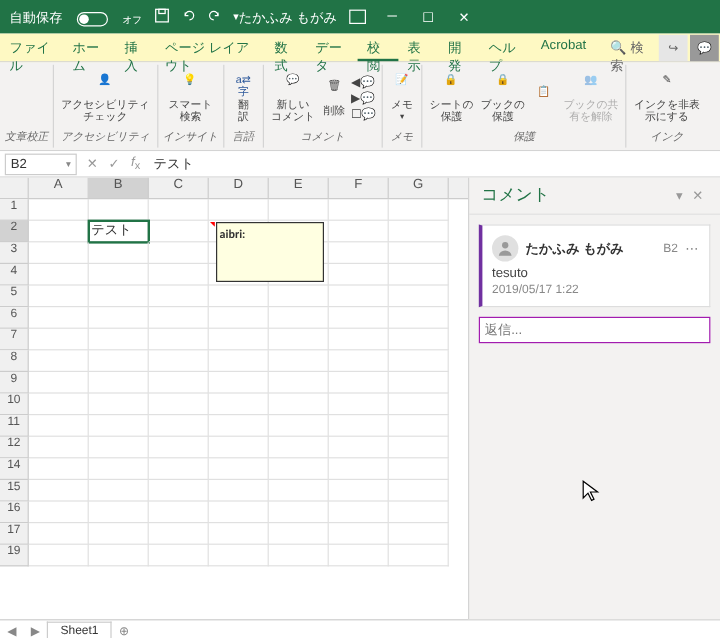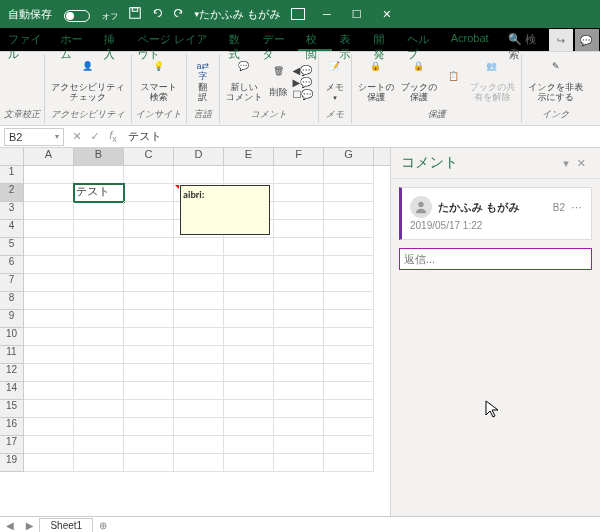--- a/index.html
+++ b/index.html
@@ -7,21 +7,21 @@
 .titlebar { height: 28px; background: #217346; color: #fff; display: flex; align-items: center; padding: 0 4px; font-size: 11px; }
 .titlebar .autosave { display: flex; align-items: flex-end; gap: 12px; margin-left: 4px; }
 .titlebar .switch { width: 26px; height: 12px; border: 1px solid #fff; border-radius: 6px; position: relative; }
 .titlebar .switch::after { content: ""; position: absolute; width: 8px; height: 8px; background: #fff; border-radius: 50%; top: 1px; left: 1px; }
 .titlebar .qat { display: flex; gap: 8px; margin-left: 10px; align-items: center; }
 .titlebar .qat svg { width: 14px; height: 14px; }
 .titlebar .title { flex: 1; text-align: center; margin-left: 20px; }
 .titlebar .user { margin-right: 10px; }
 .titlebar .winbtns { display: flex; gap: 2px; }
 .titlebar .winbtn { width: 28px; height: 20px; display: flex; align-items: center; justify-content: center; }
-.tabs { height: 24px; background: #000000; border-bottom: 1px solid #d4d4d4; display: flex; font-size: 11px; }
+.tabs { height: 24px; background: #fef9c3; border-bottom: 1px solid #d4d4d4; display: flex; font-size: 11px; }
 .tab { padding: 4px 8px; cursor: pointer; color: #217346; }
 .tab.active { border-bottom: 2px solid #217346; color: #217346; font-weight: 500; }
 .tab.search { color: #666; margin-left: 4px; }
 .tab-right { margin-left: auto; display: flex; }
 .tab-right .rbtn { width: 24px; height: 22px; background: #e6e6e6; margin: 1px; display: flex; align-items: center; justify-content: center; font-size: 10px; color: #666; }
 .ribbon { height: 74px; background: #f3f2f1; border-bottom: 1px solid #d4d4d4; display: flex; padding: 2px 0; }
 .ribbon-group { border-right: 1px solid #d4d4d4; padding: 2px 4px; display: flex; flex-direction: column; align-items: center; font-size: 10px; color: #444; }
 .ribbon-group .items { display: flex; gap: 2px; flex: 1; align-items: center; }
 .ribbon-label { font-size: 9px; color: #666; margin-top: auto; font-style: italic; }
 .ribbon-btn { display: flex; flex-direction: column; align-items: center; gap: 1px; padding: 2px; font-size: 9px; cursor: pointer; text-align: center; line-height: 1.1; }
@@ -424,20 +424,21 @@
         <span class="avatar">
             <svg width="14" height="14" viewBox="0 0 16 16" fill="#999">
               <circle cx="8" cy="5" r="3"></circle>
               <path d="M2 15 a6 5 0 0 1 12 0 z"></path>
             </svg>
           </span>
         <span class="name">たかふみ もがみ</span>
         <span class="cellref">B2</span>
         <span class="more-icon">⋯</span>
       </div>
+      <div class="text">tesuto</div>
       <div class="time">2019/05/17 1:22</div>
     </div>
     <div class="reply-box">
       <input type="text" placeholder="返信..." style="">
     </div>
   </div>
 </div>
 
 <div class="cursor-arrow"><svg width="16" height="20" viewBox="0 0 16 20" fill="#fff" stroke="#000" stroke-width="1">
       <path d="M1 1 L1 15 L5 11 L8 17 L10 16 L7 10 L13 10 Z"></path>

